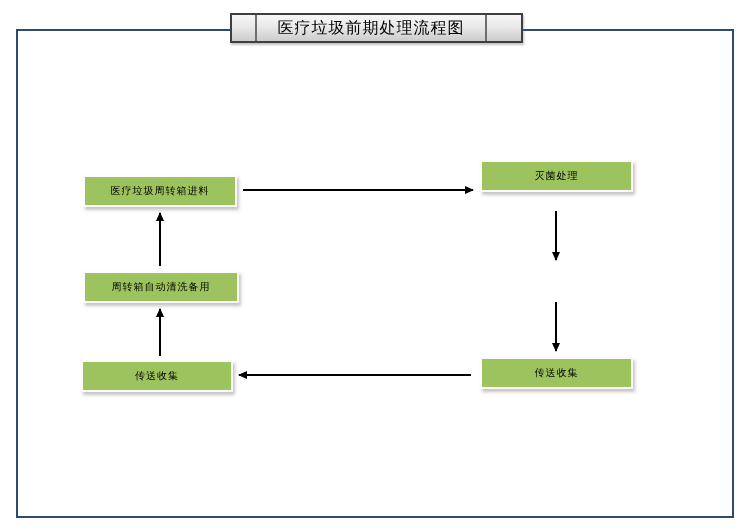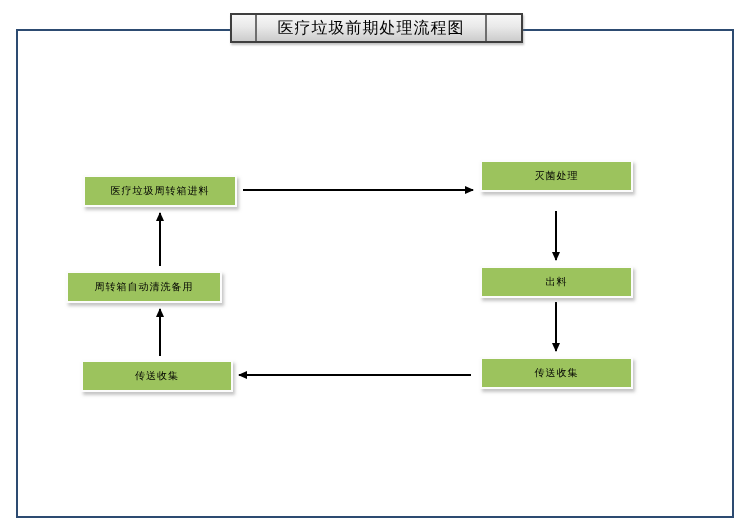--- a/index.html
+++ b/index.html
@@ -57,21 +57,21 @@
     color: #000000;
     white-space: nowrap;
     letter-spacing: 1px;
     z-index: 3;
   }
   .node-feed      { left: 83px;  top: 175px; width: 150px; height: 28px; }
   .node-sterilize { left: 480px; top: 160px; width: 149px; height: 28px; }
   .node-discharge { left: 480px; top: 266px; width: 149px; height: 28px; }
   .node-crush     { left: 480px; top: 357px; width: 149px; height: 28px; }
   .node-collect   { left: 81px;  top: 360px; width: 148px; height: 28px; }
-  .node-clean     { left: 66px;  top: 271px; width: 152px; height: 28px; }
+  .node-clean     { left: 83px;  top: 271px; width: 152px; height: 28px; }
   .arrow-layer {
     position: absolute;
     left: 0; top: 0;
     width: 749px; height: 530px;
     z-index: 2;
   }
 </style>
 </head>
 <body>
 
@@ -102,21 +102,20 @@
 
     <line x1="160" y1="356" x2="160" y2="309" stroke="#000000" stroke-width="2" marker-end="url(#ah)"></line>
 
     <line x1="160" y1="266" x2="160" y2="213" stroke="#000000" stroke-width="2" marker-end="url(#ah)"></line>
   </svg>
 
   <div class="node node-feed">医疗垃圾周转箱进料</div>
 
   <div class="node node-sterilize">灭菌处理</div>
 
-  <div class="node node-discharge">出料</div>
 
   <div class="node node-crush">传送收集</div>
 
   <div class="node node-collect">传送收集</div>
 
   <div class="node node-clean">周转箱自动清洗备用</div>
 
 </div>
 
 </body></html>

